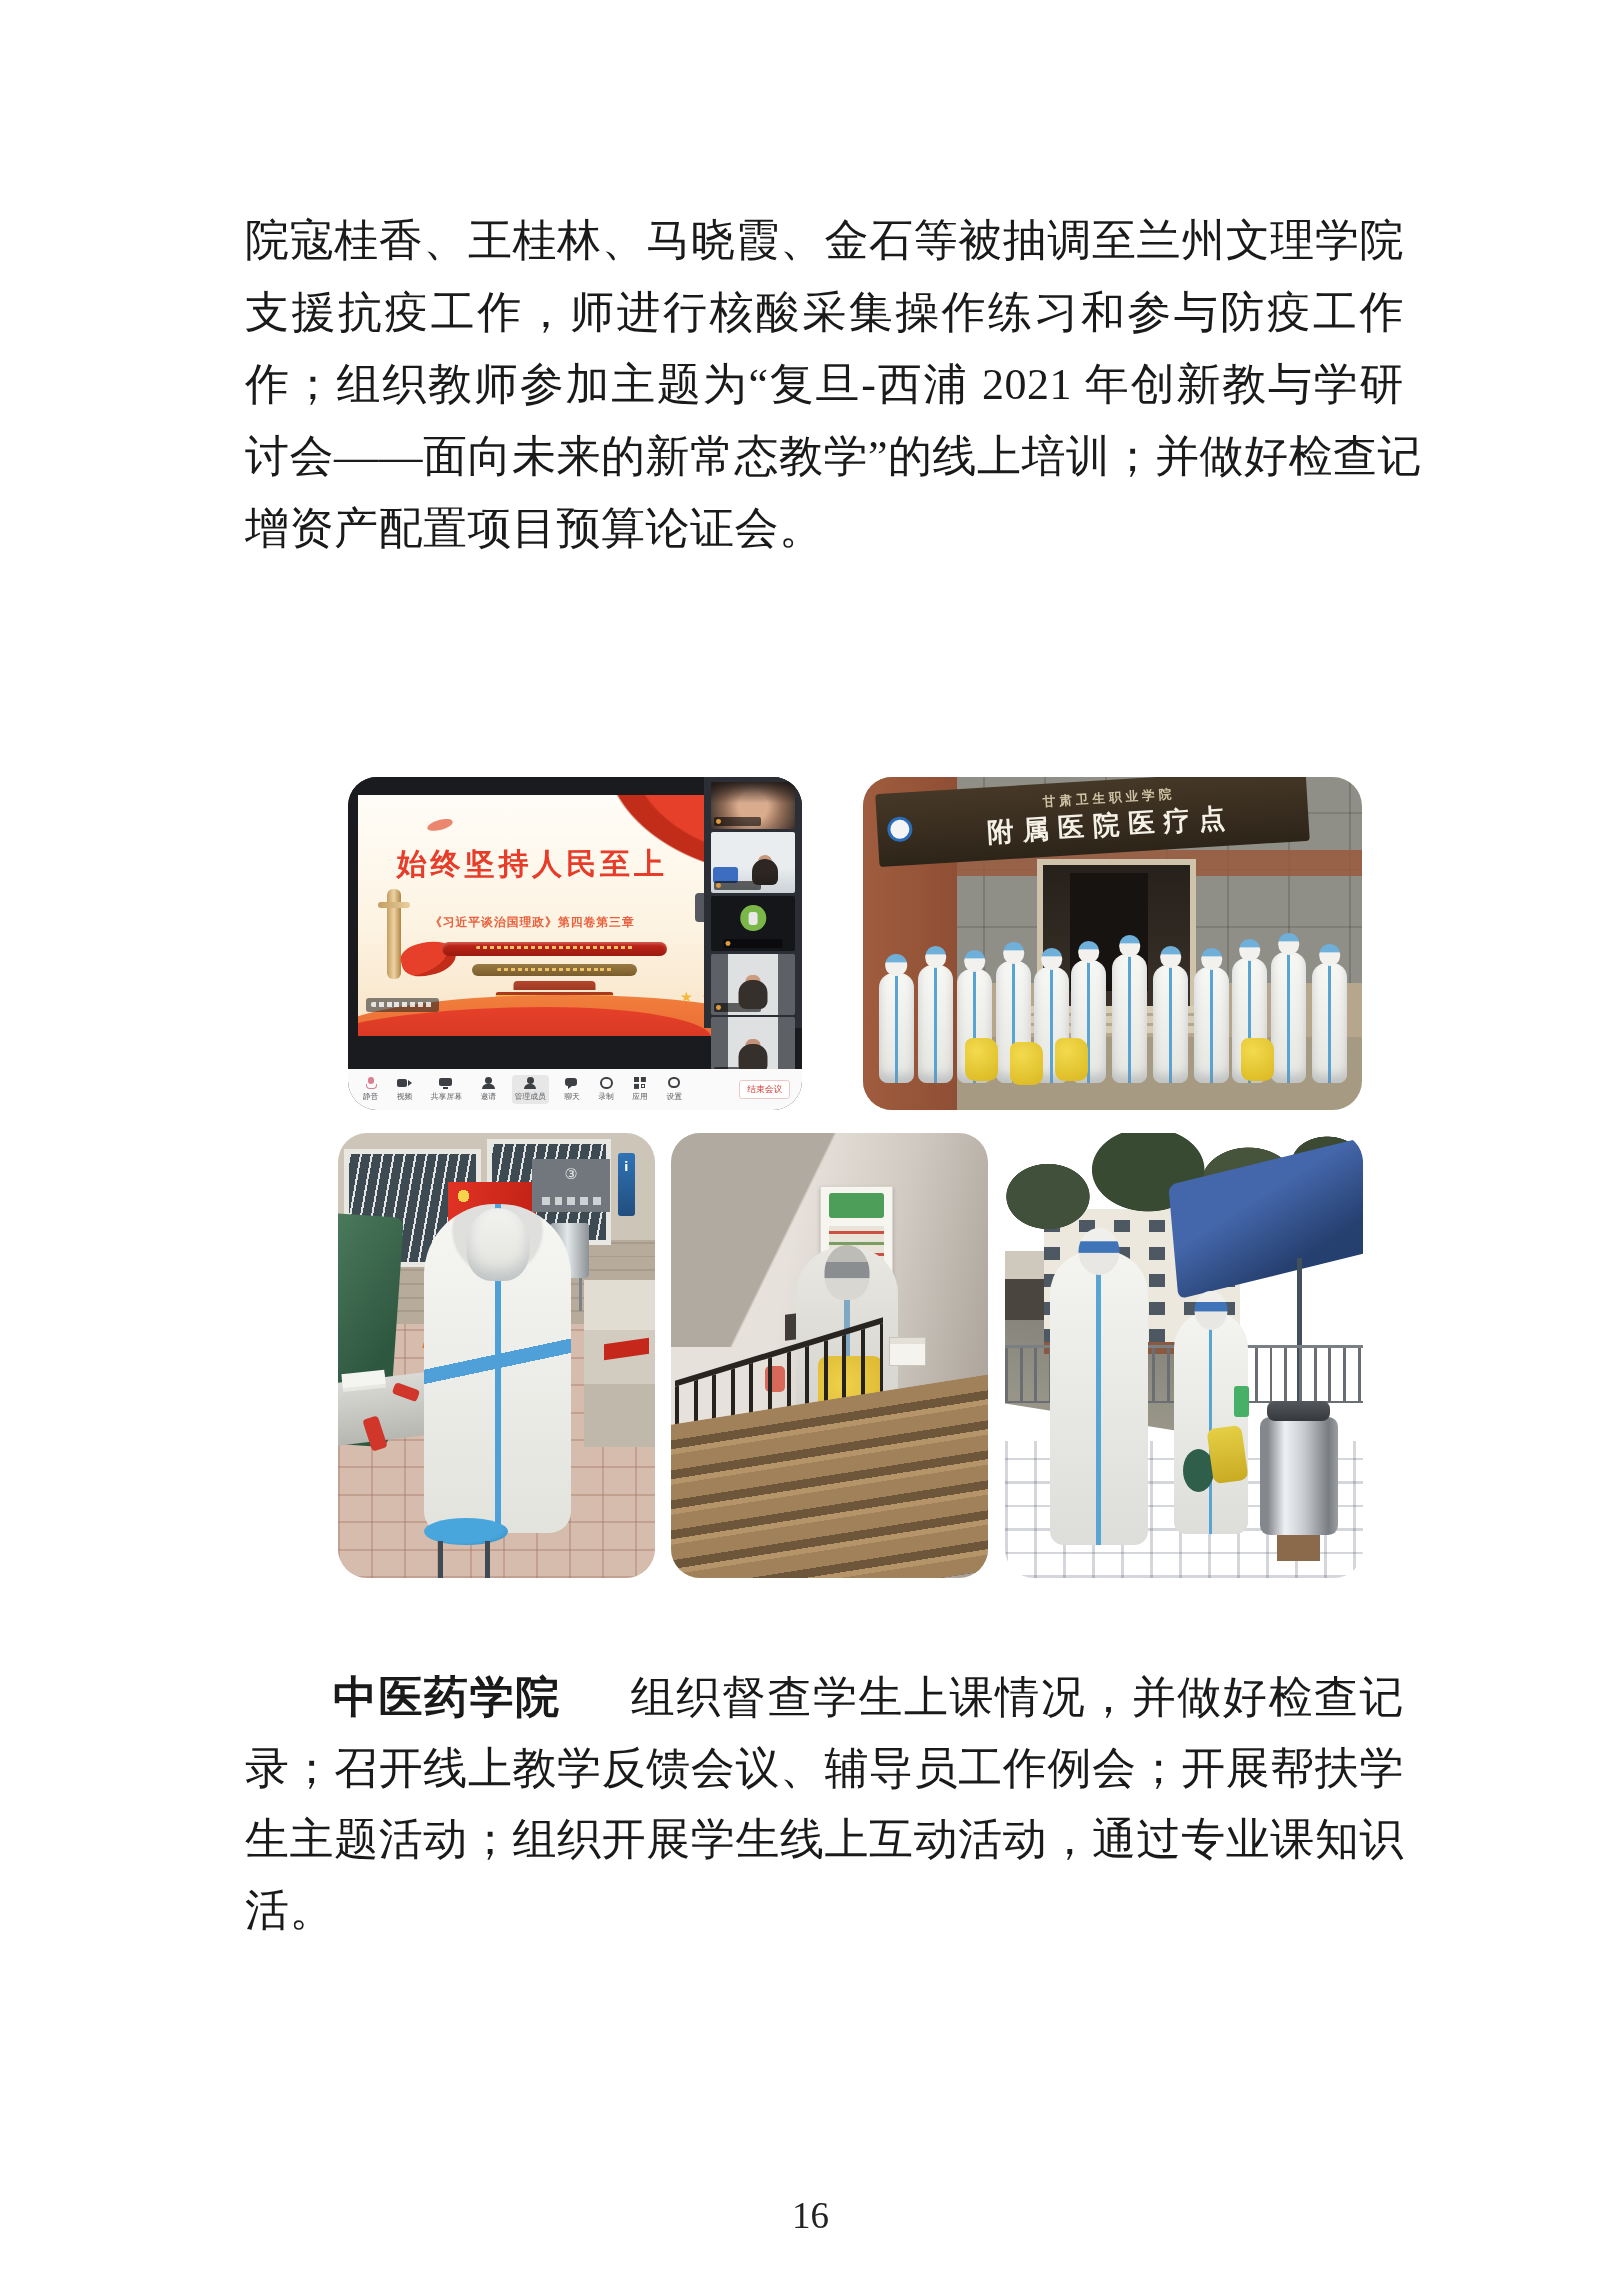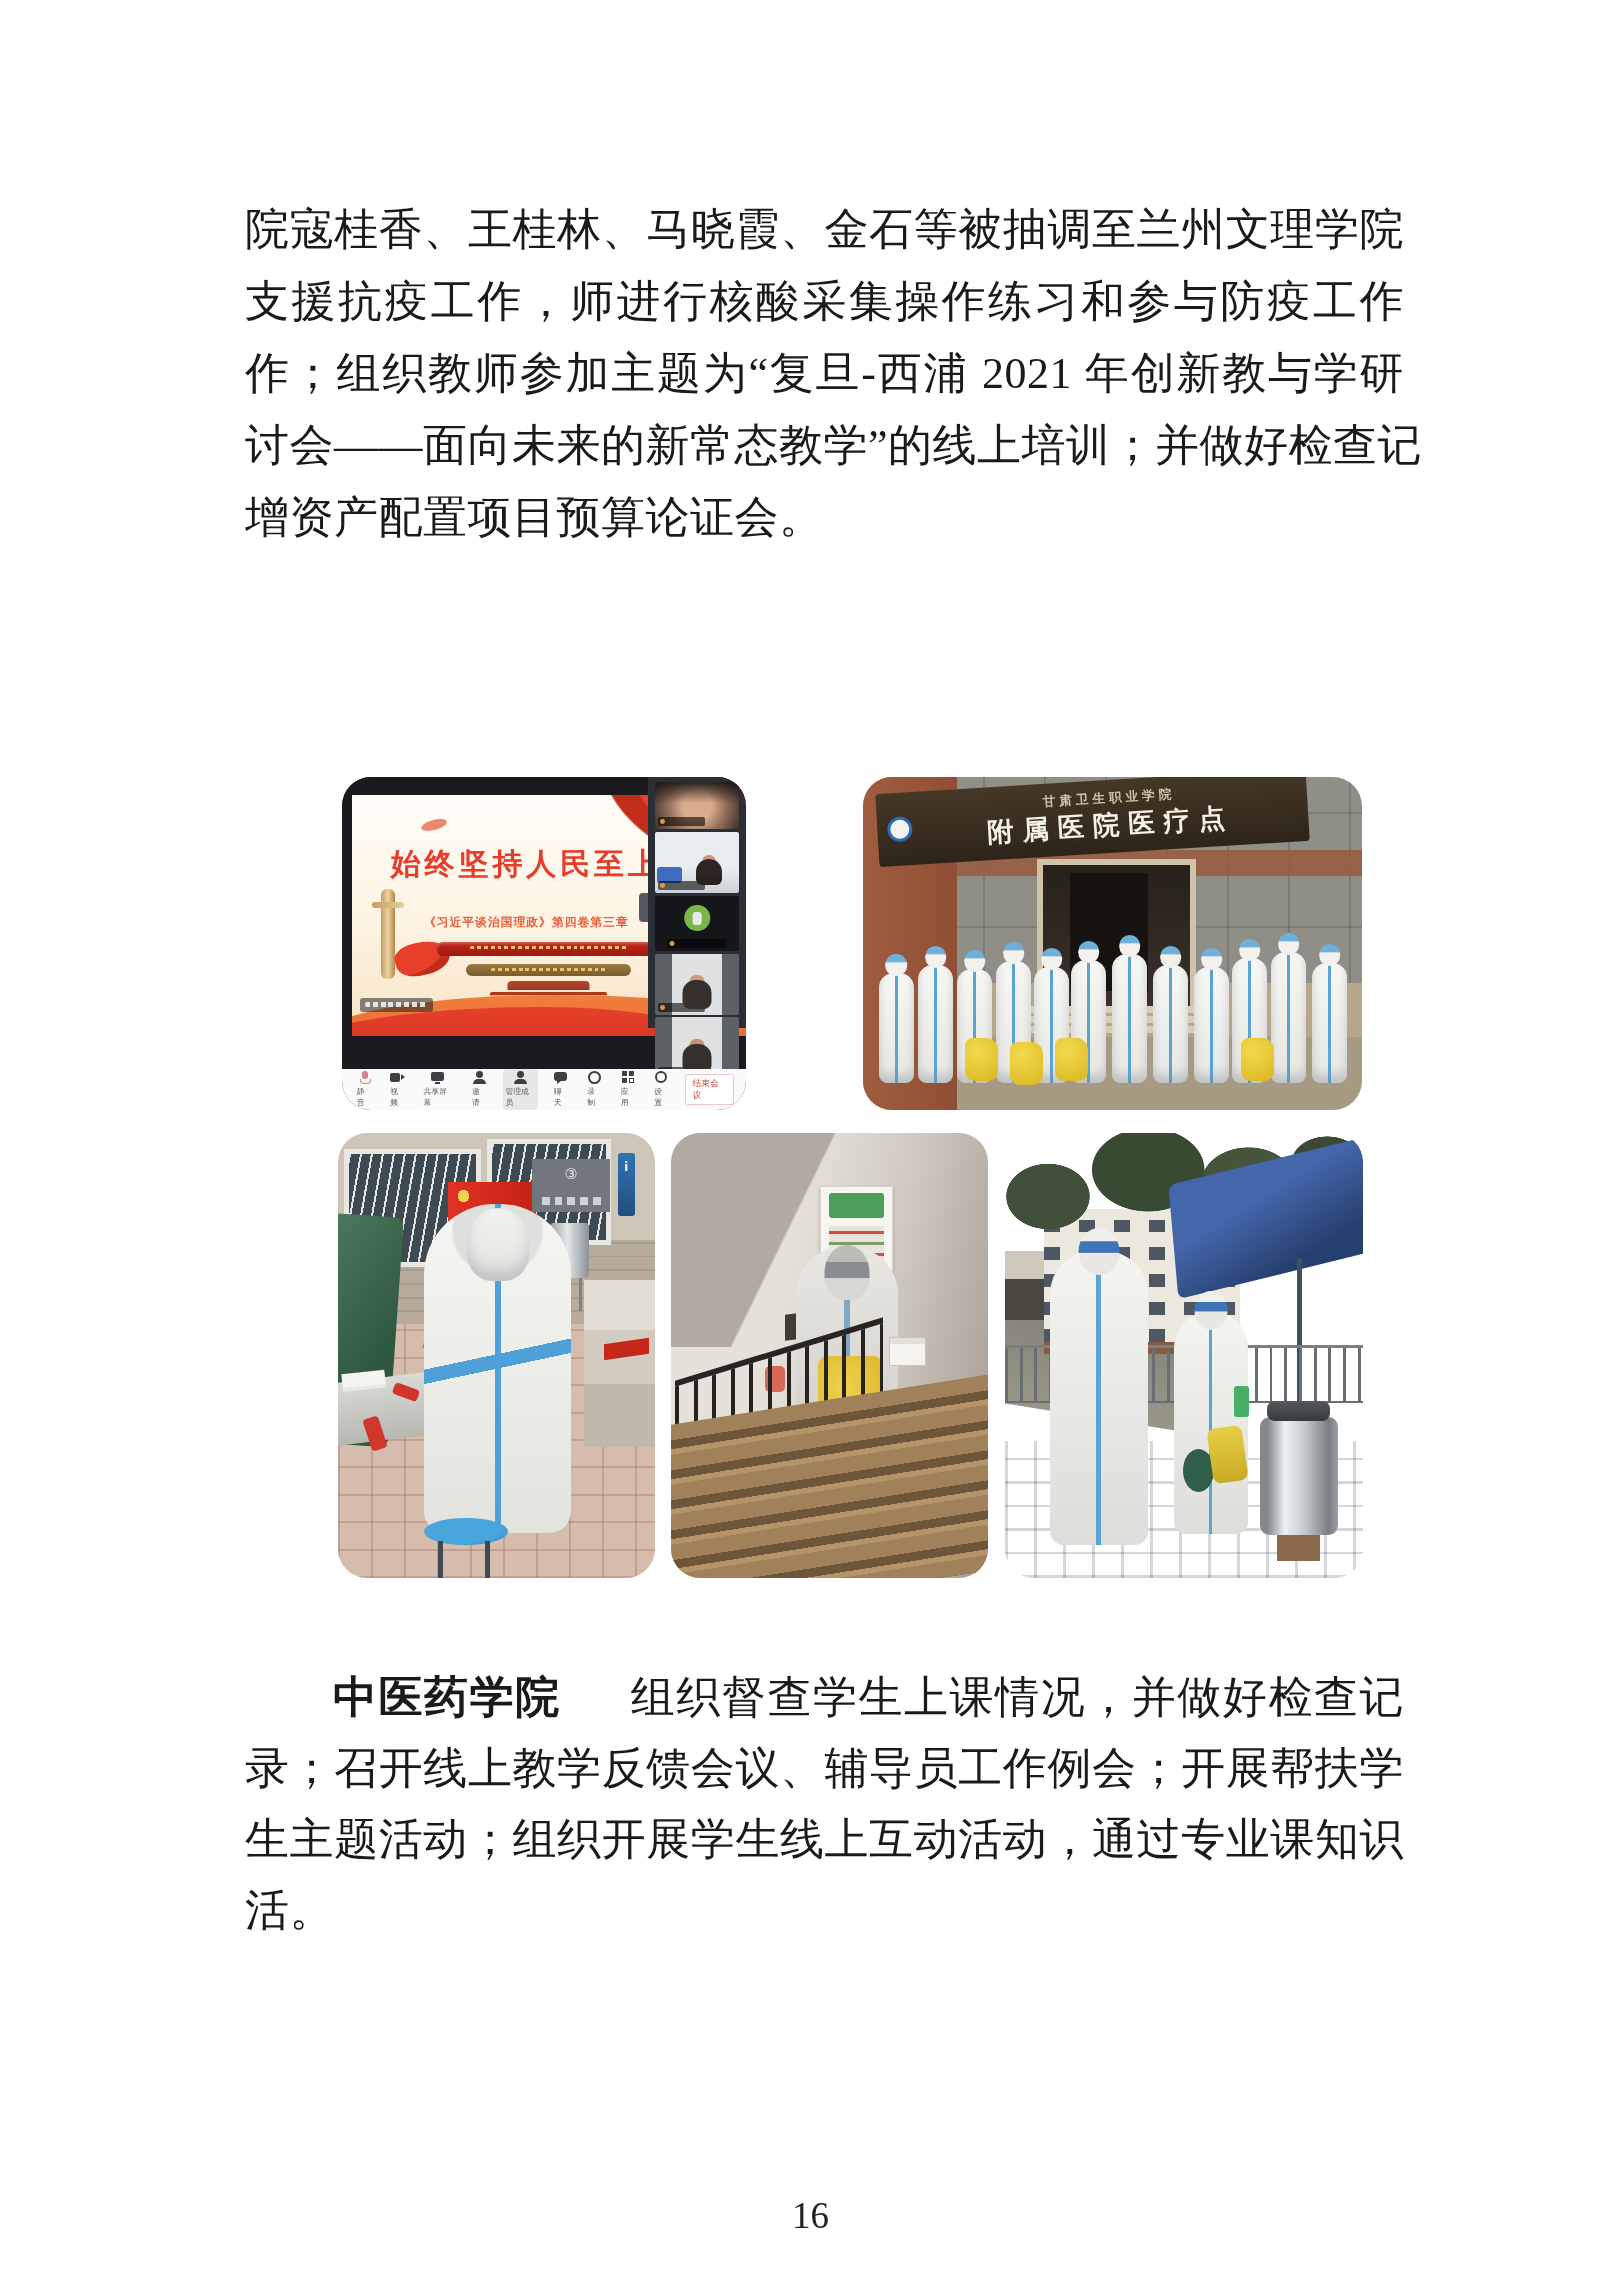--- a/index.html
+++ b/index.html
@@ -1,38 +1,38 @@
 <!DOCTYPE html>
 <html><head>
 <meta charset="utf-8">
 <style>
   html,body{margin:0;padding:0;background:#888;}
   .page{position:relative;width:1621px;height:2293px;background:#ffffff;margin:0 auto;overflow:hidden;
         font-family:"Liberation Serif","DejaVu Serif",serif;color:#1a1a1a;}
 
   
   .para{position:absolute;left:245px;width:1159px;}
-  .p1{top:194px;}
+  .p1{top:205px;}
   .p2{top:1662px;}
   .tline{height:72px;line-height:72px;font-size:44px;white-space:nowrap;
          text-align:justify;text-align-last:justify;letter-spacing:0.5px;}
   .p2 .tline{height:71px;line-height:71px;}
   .tline.last{text-align-last:left;}
   .indent{padding-left:88px;}
   .hd{font-family:Liberation Mono, monospace;font-weight:bold;}
   .gap2{display:inline-block;width:69px;}
   .pageno{position:absolute;top:2194px;left:0;width:100%;text-align:center;
           font-size:37px;color:#222;}
 
   
   .collage{position:absolute;left:338px;top:777px;width:1024px;height:801px;}
   .photo{position:absolute;border-radius:29px;overflow:hidden;}
 
   
-  .meeting{left:4px;top:0;width:404px;height:333px;background:#25272c;}
+  .meeting{left:10px;top:0;width:454px;height:333px;background:#25272c;}
   .m-screen{position:absolute;left:0;top:0;right:0;bottom:41px;background:#191b1f;}
   .slide{position:absolute;left:9.8px;top:17.6px;width:394px;height:241px;overflow:hidden;
          background:linear-gradient(180deg,#fffdf8 0%,#fdf3e2 55%,#f7e3c6 100%);}
   .sl-ribbon{position:absolute;right:-33px;top:-39px;width:206px;height:118px;transform:rotate(9deg);
          background:radial-gradient(ellipse at 85% 0%,#e6402a 0 52%,#c22d19 53% 63%,transparent 64%);}
   .sl-splash{position:absolute;left:69px;top:25.5px;width:25.5px;height:9.8px;border-radius:50%;
          background:#e25535;opacity:.7;transform:rotate(-15deg);}
   .sl-title{position:absolute;left:0;right:45px;top:49px;text-align:center;
          font-family:"Liberation Sans","DejaVu Sans",sans-serif;font-weight:bold;
          font-size:30px;color:#e73c2a;letter-spacing:3.9px;}

